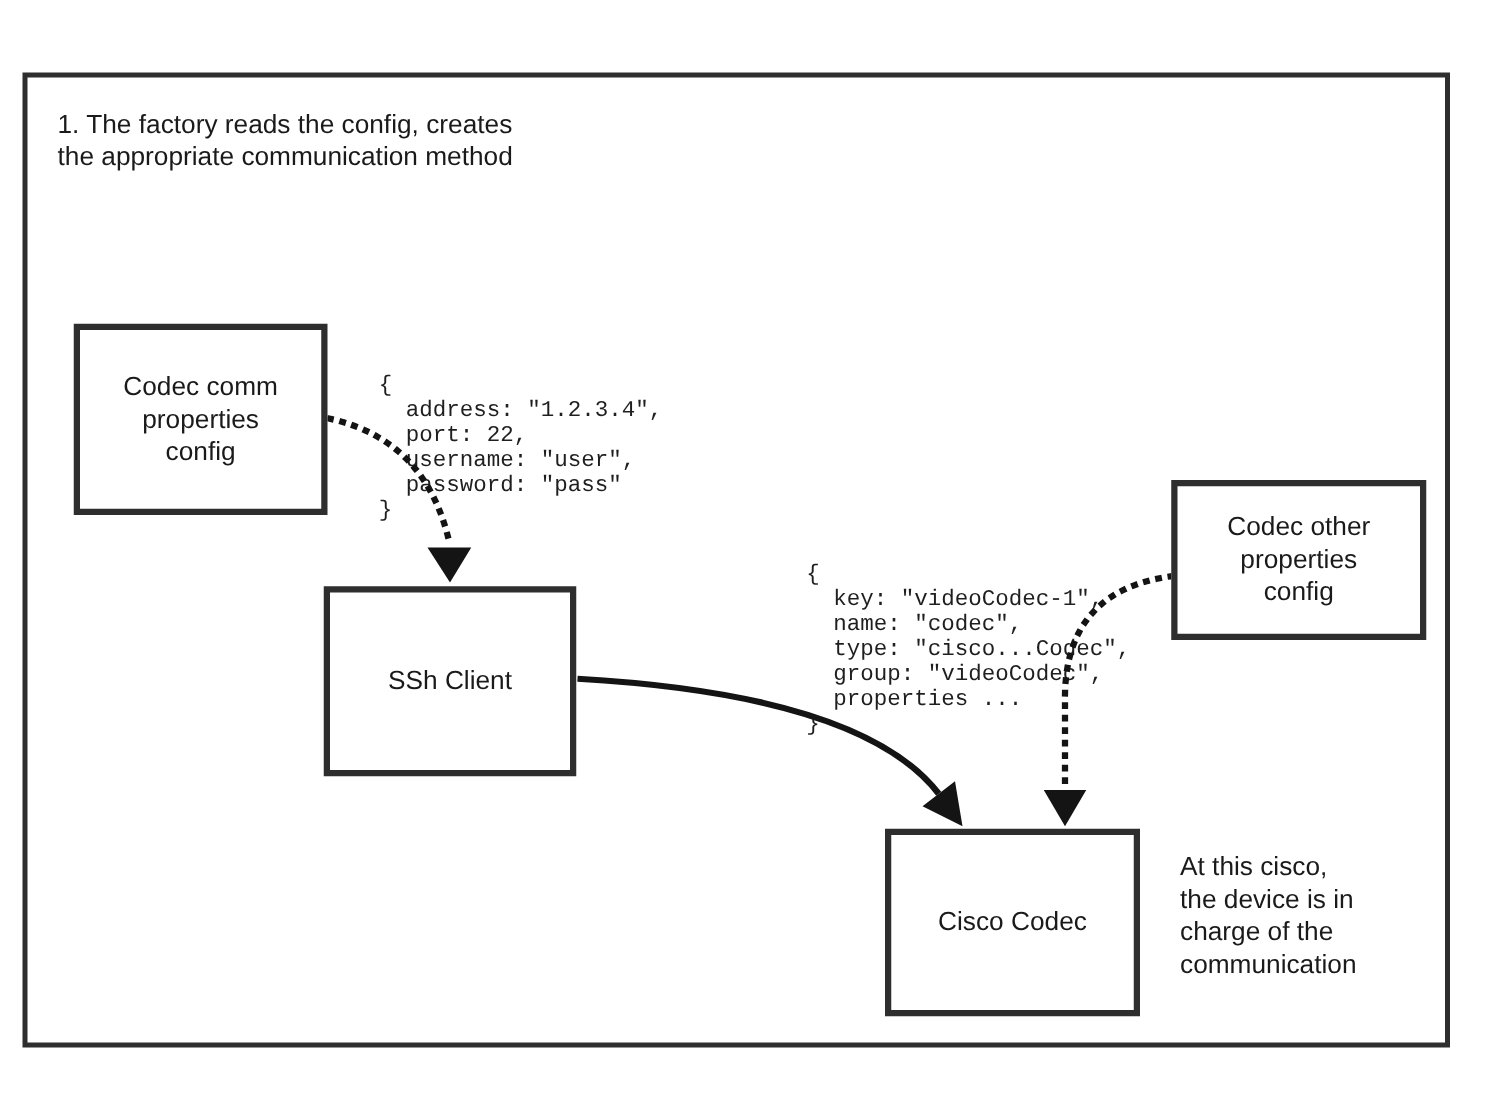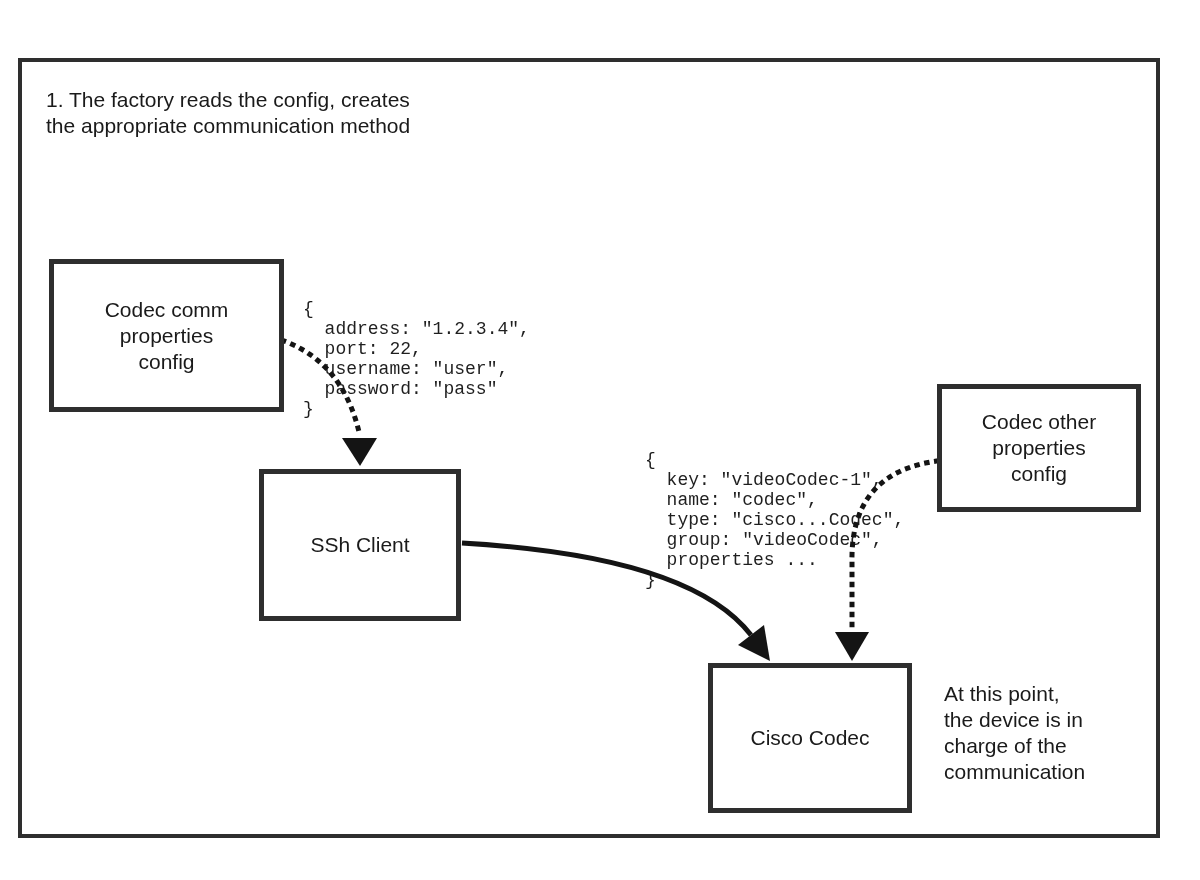--- a/index.html
+++ b/index.html
@@ -38,21 +38,21 @@
     border: 5px solid #2e2e2e;
     background: #ffffff;
     display: flex;
     align-items: center;
     justify-content: center;
     text-align: center;
     font-size: 21px;
     line-height: 26px;
     white-space: pre-line;
   }
-  .node-codec-comm   { left: 49px;  top: 259px; width: 235px; height: 153px; justify-content: center; }
+  .node-codec-comm   { left: 59px;  top: 259px; width: 203px; height: 153px; justify-content: center; }
   .node-ssh-client   { left: 259px; top: 469px; width: 202px; height: 152px; }
   .node-cisco-codec  { left: 708px; top: 663px; width: 204px; height: 150px; }
   .node-codec-other  { left: 937px; top: 384px; width: 204px; height: 128px; }
   .code {
     position: absolute;
     font-family: "Liberation Mono", "DejaVu Sans Mono", monospace;
     font-size: 18px;
     line-height: 20px;
     white-space: pre;
     color: #1f1f1f;
@@ -78,21 +78,21 @@
 <body>
 
 <div class="canvas">
 
   <div class="outer-frame"></div>
 
   <div class="note note-step1">1. The factory reads the config, creates
 the appropriate communication method</div>
 
 
-  <div class="note note-result">At this point,
+  <div class="note note-result">At this cisco,
 the device is in
 charge of the
 communication</div>
 
   <pre class="code code-comm">{
   address: "1.2.3.4",
   port: 22,
   username: "user",
   password: "pass"
 }</pre>

